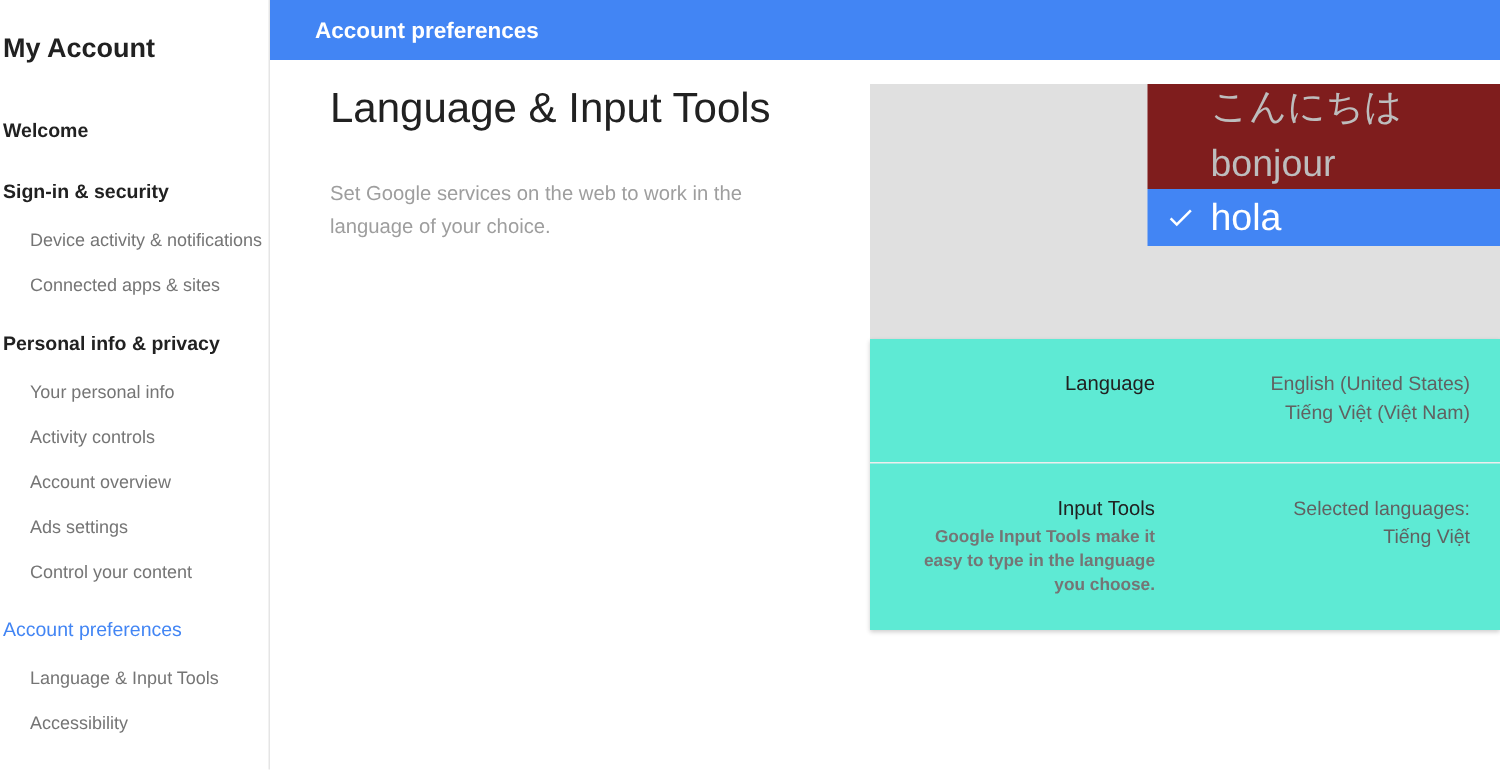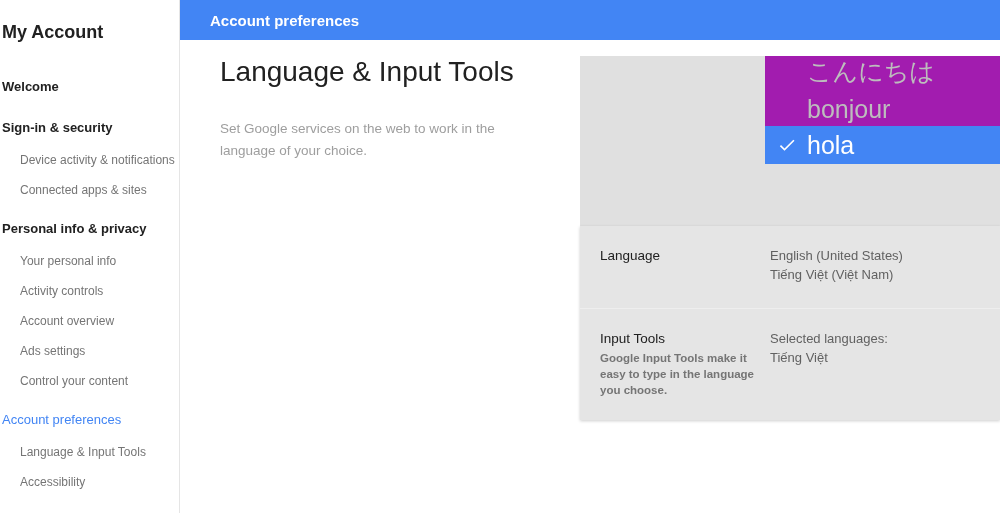--- a/index.html
+++ b/index.html
@@ -14,26 +14,26 @@
     .sub-item { font-size: 12px; color: #757575; padding: 8px 0 8px 20px; display: block; cursor: pointer; }
     .main { flex: 1; height: 100%; background: #fff; position: relative; }
     .header-bar { background: #4285f4; color: #fff; height: 40px; display: flex; align-items: center; padding-left: 30px; font-size: 15px; font-weight: bold; }
     .content { padding: 16px 0 0 40px; display: flex; }
     .left-col { width: 360px; }
     .page-title { font-size: 28px; color: #212121; font-weight: 400; margin-bottom: 30px; }
     .description { font-size: 13.5px; color: #9e9e9e; line-height: 1.6; max-width: 300px; }
     .right-col { flex: 1; position: relative; }
     .gray-block { position: absolute; top: 0; left: 0; right: 0; height: 170px; background: #e0e0e0; }
     .lang-list { position: absolute; top: 0; right: 0; width: 235px; }
-    .lang-item { font-size: 25px; color: #bdbdbd; padding: 2px 14px 6px 42px; background: #a21caf; line-height: 1.2; }
+    .lang-item { font-size: 25px; color: #bdbdbd; padding: 2px 14px 6px 42px; background: #7f1d1d; line-height: 1.2; }
     .lang-item.first { padding-top: 0; }
     .lang-item.selected { background: #4285f4; color: #fff; position: relative; padding-top: 4px; padding-bottom: 4px; }
     .lang-item.selected svg { position: absolute; left: 12px; top: 9px; }
     .lang-item.last { overflow: hidden; height: 34px; }
-    .card { position: absolute; top: 170px; left: 0; right: 0; background: #e5e5e5; box-shadow: 0 1px 3px rgba(0,0,0,0.2); }
+    .card { position: absolute; top: 170px; left: 0; right: 0; background: #5eead4; box-shadow: 0 1px 3px rgba(0,0,0,0.2); text-align: right; }
     .card-row { display: flex; padding: 22px 20px; border-bottom: 1px solid #eee; }
     .card-row:last-child { border-bottom: none; }
     .card-label { width: 170px; font-size: 13.5px; color: #212121; font-weight: 500; }
     .card-sub { font-size: 11.5px; color: #757575; margin-top: 4px; line-height: 1.4; font-weight: bold; }
     .card-value { flex: 1; font-size: 13px; color: #616161; }
     .card-value div { margin-bottom: 4px; }
   </style>
 </head>
 <body>
 

